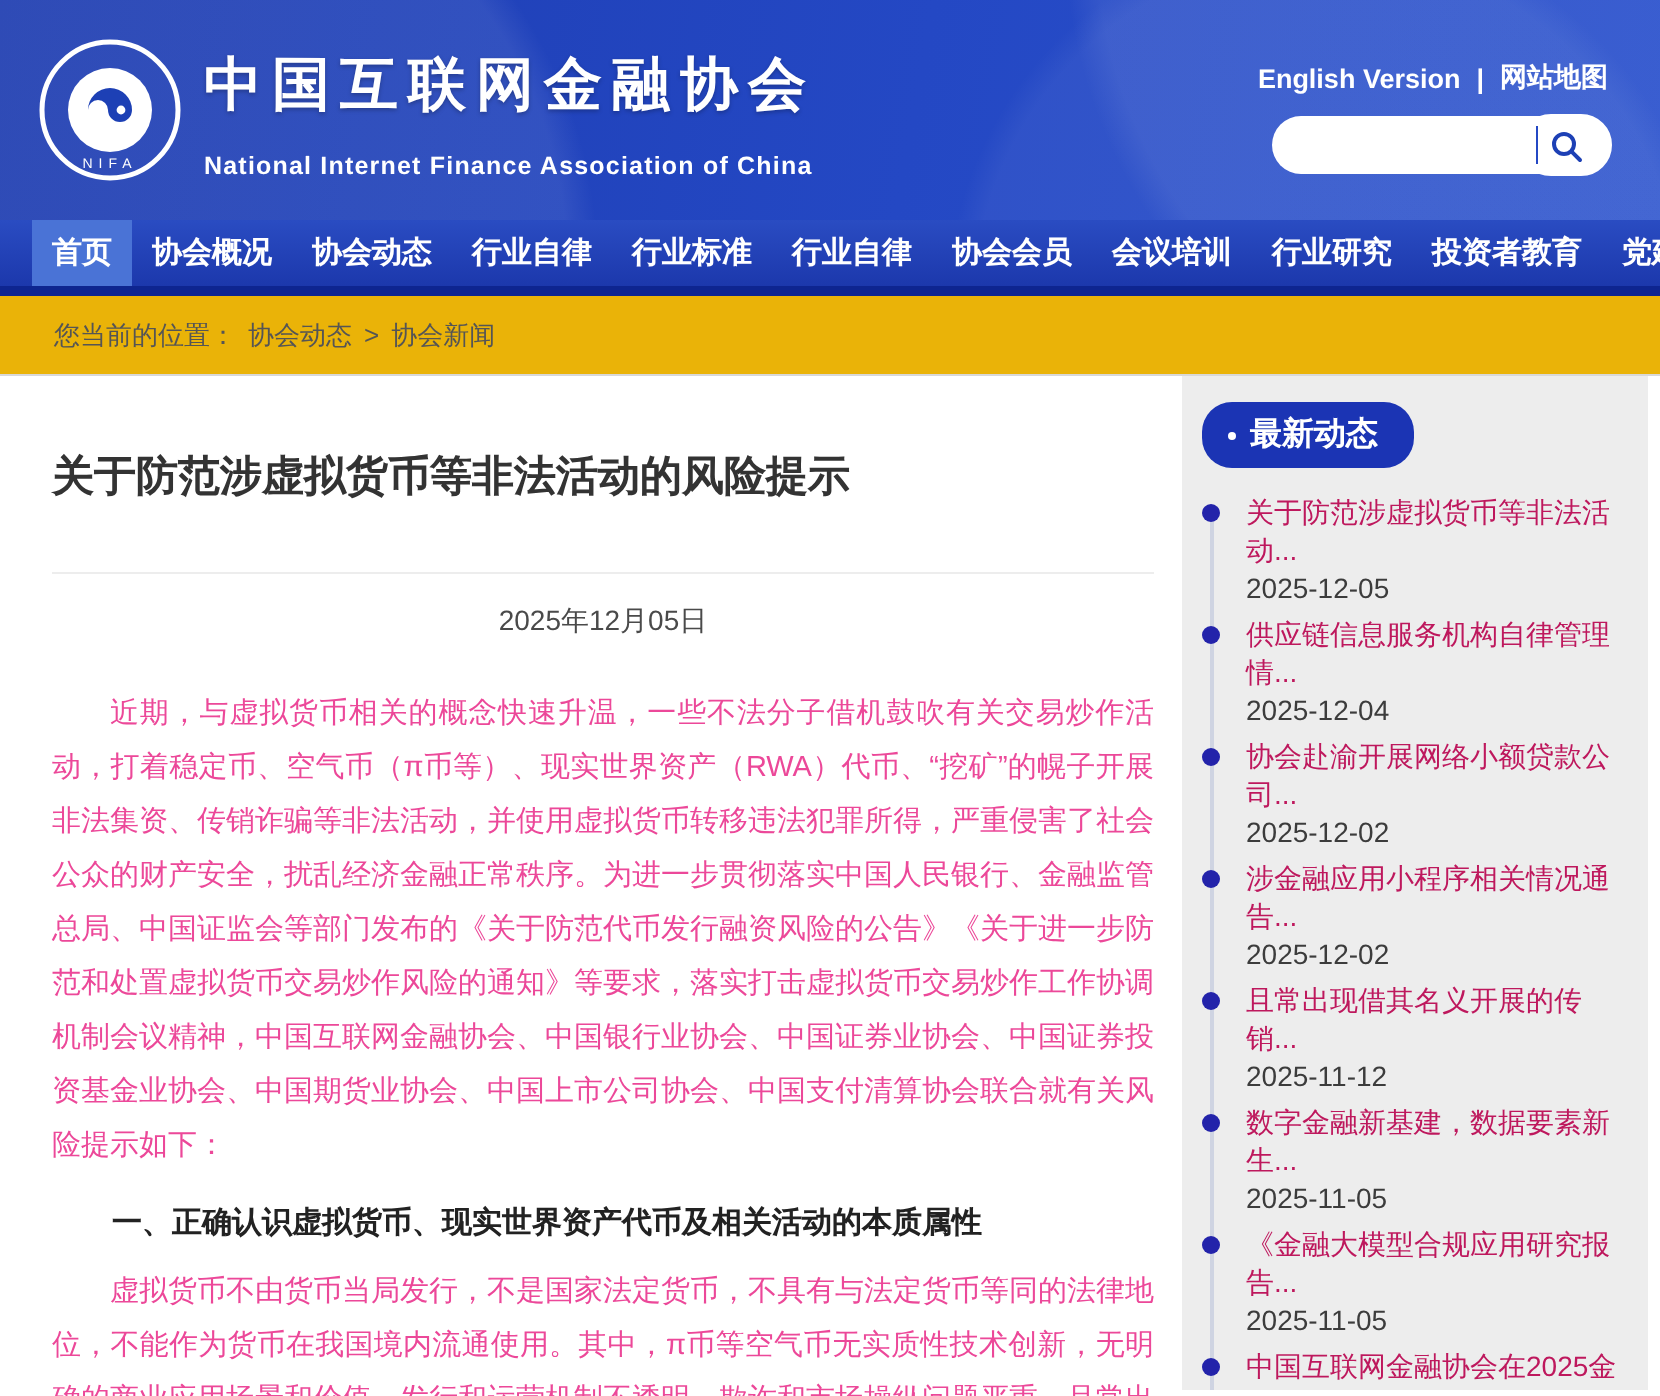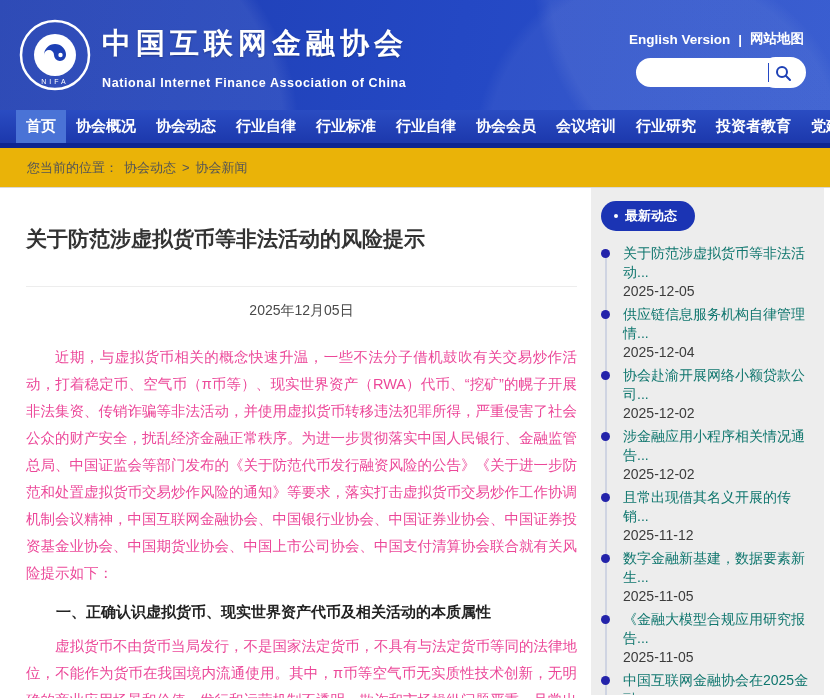--- a/index.html
+++ b/index.html
@@ -59,28 +59,28 @@
   .article-title { text-align:left; font-size:21px; font-weight:600; color:#333; margin-top:36px; line-height:1.45; }
   .title-divider { border-bottom:1px solid #ededed; margin-top:32px; }
   .article-date { text-align:center; font-size:14px; color:#4a4a4a; margin:15px 0 24px; }
   .article-body p { font-size:14.5px; line-height:27px; color:#ec4899; text-align:justify; text-indent:2em; margin-bottom:8px; }
   .article-body h3 { font-size:15px; font-weight:bold; color:#222; text-indent:2em; margin:13px 0 9px; line-height:24px; }
 
   
   .sidebar { flex:1; margin-left:14px; background:#ededed; padding:13px 8px 0 10px; position:relative; overflow:hidden; }
   .sidebar-pill {
     display:inline-flex; align-items:center; gap:7px; background:#1b34b4; color:#fff;
-    font-size:13px; font-weight:bold; border-radius:15px; padding:6px 18px 6px 13px; cursor:pointer;
+    font-size:16px; font-weight:bold; border-radius:15px; padding:6px 18px 6px 13px; cursor:pointer;
   }
   .pill-dot { width:4px; height:4px; border-radius:50%; background:#fff; }
   .news-list { margin-top:13px; position:relative; padding-left:22px; }
   .news-list::before { content:""; position:absolute; left:4px; top:8px; bottom:-20px; width:2px; background:#cfd4e2; }
   .news-item { position:relative; margin-bottom:4px; cursor:pointer; }
   .news-dot { position:absolute; left:-22px; top:5px; width:9px; height:9px; border-radius:50%; background:#2323aa; }
-  .news-title { font-size:14px; color:#0f766e; line-height:19px; white-space:pre-wrap; }
+  .news-title { font-size:14px; color:#be185d; line-height:19px; white-space:pre-wrap; }
   .news-date { font-size:14px; color:#3c3c3c; line-height:19px; }
 </style>
 </head>
 <body>
 
 <div class="page">
 
   <div class="header">
     <svg class="logo" viewBox="0 0 74 74">
       <circle cx="37" cy="37" r="34" fill="none" stroke="#ffffff" stroke-width="2.5"></circle>

